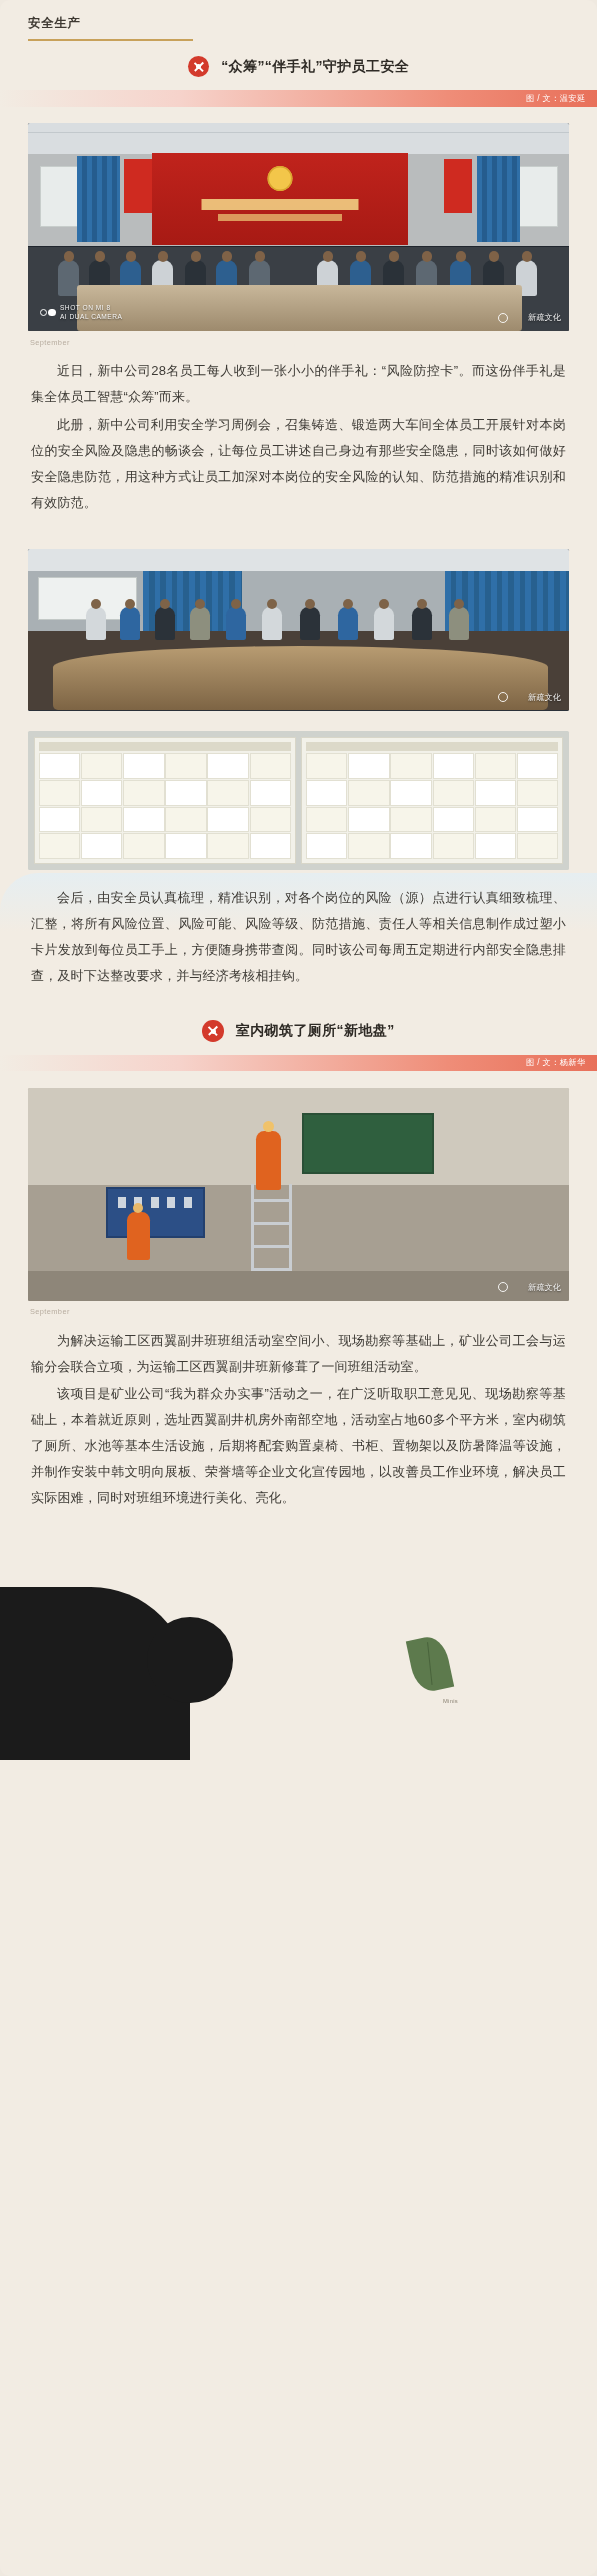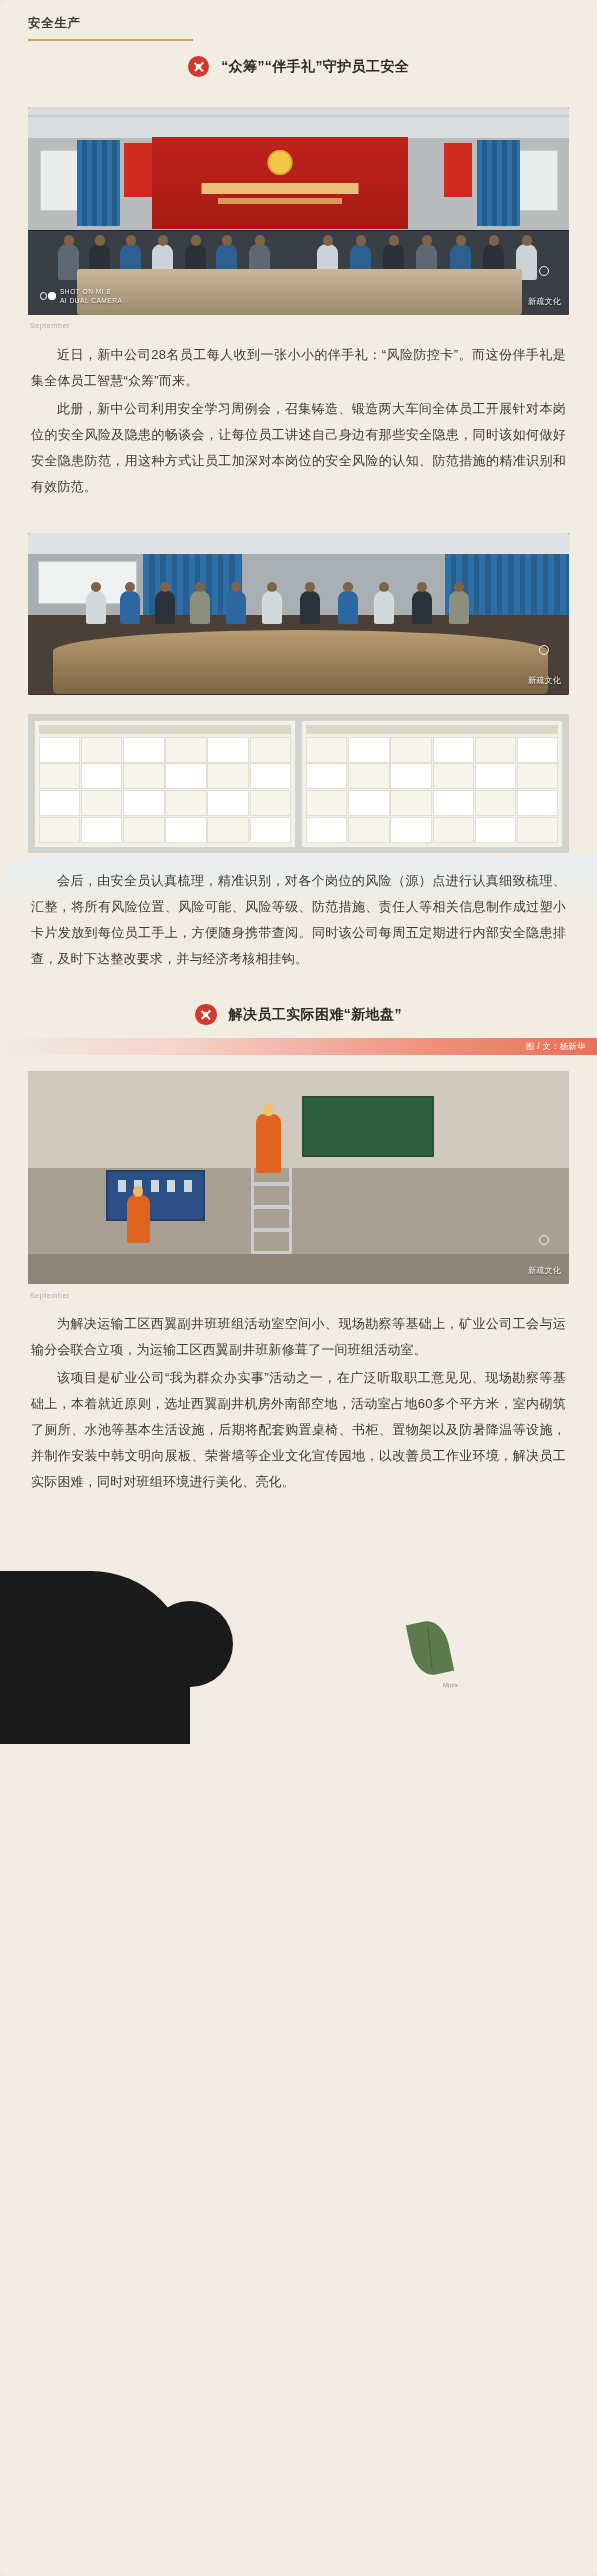--- a/index.html
+++ b/index.html
@@ -113,21 +113,20 @@
   .photo .wm {
     position: absolute;
     right: 8.2px;
     bottom: 8.2px;
     color: rgba(255,255,255,0.92);
     font-size: 8.2px;
     display: flex;
     align-items: center;
     gap: 20px;
     text-shadow: 0 0.8px 1.6px rgba(0,0,0,.5);
-    flex-direction: column;
   }
   .photo .wm .wm-dot {
     width: 10px; height: 10px;
     border-radius: 50%;
     border: 0.8px solid rgba(255,255,255,.9);
     display: inline-block;
   }
   .photo .shotmark {
     position: absolute;
     left: 11.5px;
@@ -360,20 +359,23 @@
     <div class="sec-rule"></div>
   </div>
 
   <div class="art-title-row">
     <span class="badge">
         <i class="dotc"></i>
       </span>
     <span class="art-title">“众筹”“伴手礼”守护员工安全</span>
   </div>
 
+  <div class="author-bar">
+    <span>图 / 文：温安延</span>
+  </div>
 
   <div class="photo-wrap">
     <div class="photo img1">
       <div class="ceiling">
           <div class="ceil-line"></div>
         </div>
       <div class="wall"></div>
       <div class="panelL"></div>
       <div class="panelR"></div>
       <div class="curtainL"></div>
@@ -520,21 +522,21 @@
     <div class="body-text">
       <p>会后，由安全员认真梳理，精准识别，对各个岗位的风险（源）点进行认真细致梳理、汇整，将所有风险位置、风险可能、风险等级、防范措施、责任人等相关信息制作成过塑小卡片发放到每位员工手上，方便随身携带查阅。同时该公司每周五定期进行内部安全隐患排查，及时下达整改要求，并与经济考核相挂钩。</p>
     </div>
   </div>
 
 
   <div class="art-title-row">
     <span class="badge">
         <i class="dotc"></i>
       </span>
-    <span class="art-title">解决员工实际困难“新地盘”</span>
+    <span class="art-title">室内砌筑了厕所“新地盘”</span>
   </div>
 
   <div class="author-bar">
     <span>图 / 文：杨新华</span>
   </div>
 
   <div class="photo-wrap">
     <div class="photo img4">
       <div class="wallTop"></div>
       <div class="wallBot"></div>

